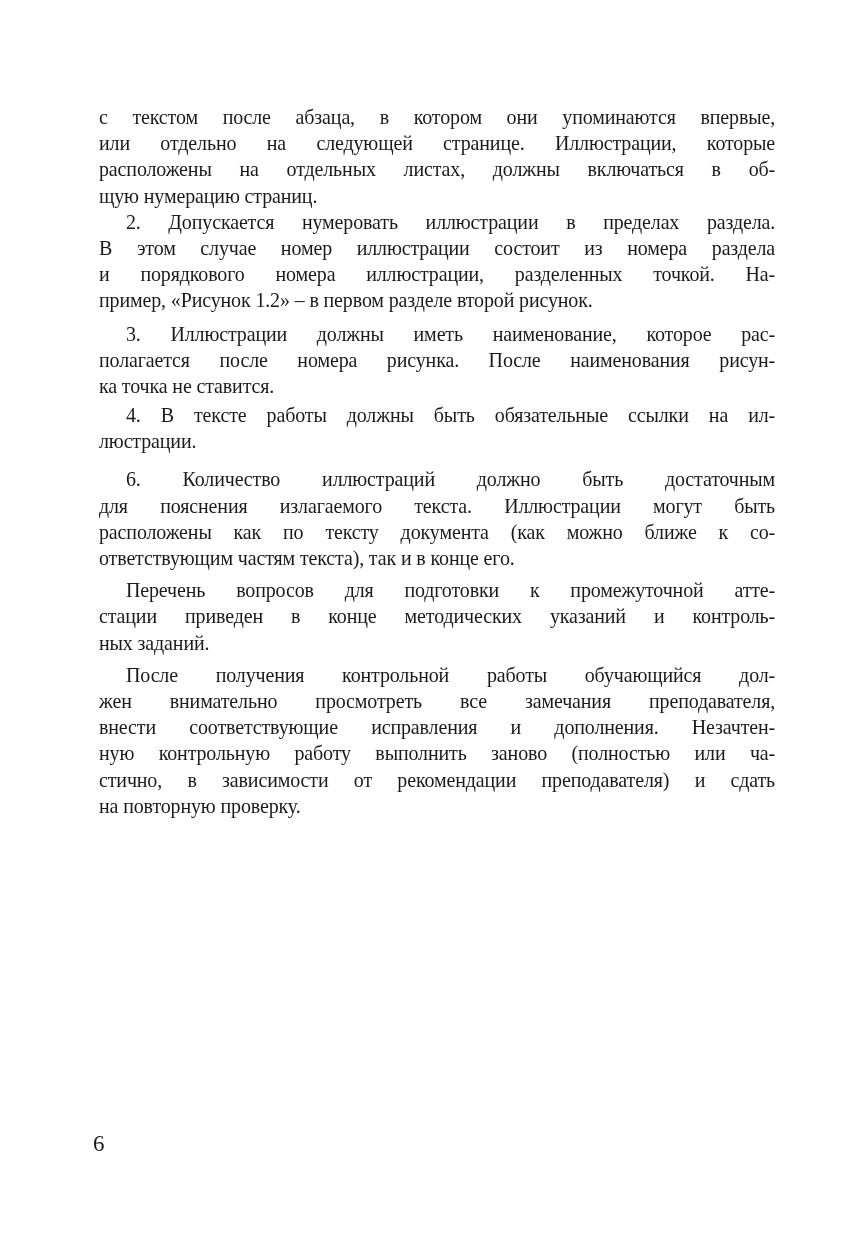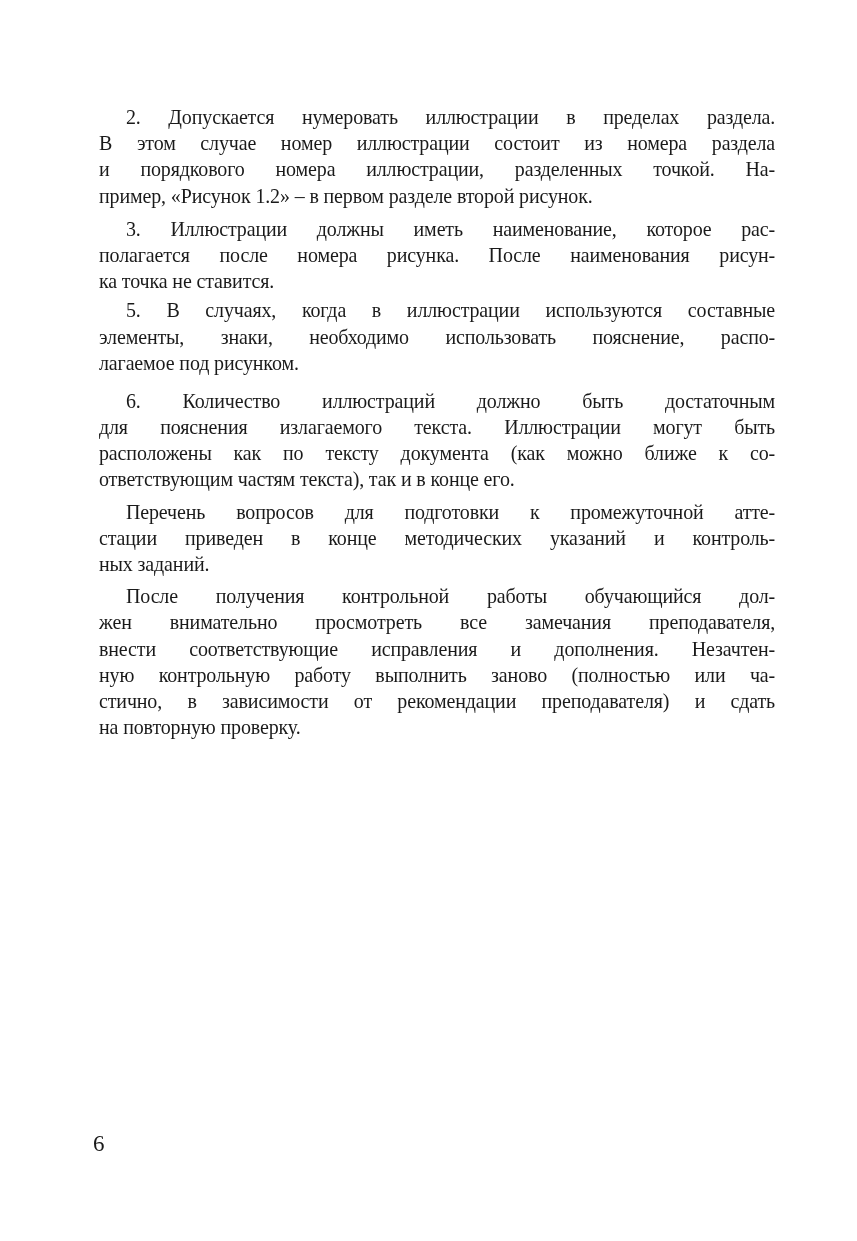--- a/index.html
+++ b/index.html
@@ -50,40 +50,45 @@
       font-size: 23px;
       line-height: 28px;
       color: #1a1a1a;
     }
   </style>
 </head>
 <body>
 
 <div class="page">
 
+  <p class="para" style="margin-bottom:0;">
+    <span class="line">с текстом после абзаца, в котором они упоминаются впервые,</span>
+    <span class="line">или отдельно на следующей странице. Иллюстрации, которые</span>
+    <span class="line">расположены на отдельных листах, должны включаться в об-</span>
+    <span class="line last">щую нумерацию страниц.</span>
+  </p>
 
   <p class="para" style="margin-top:0;">
     <span class="line indent">2. Допускается нумеровать иллюстрации в пределах раздела.</span>
     <span class="line">В этом случае номер иллюстрации состоит из номера раздела</span>
     <span class="line">и порядкового номера иллюстрации, разделенных точкой. На-</span>
     <span class="line last">пример, «Рисунок 1.2» – в первом разделе второй рисунок.</span>
   </p>
 
   <p class="para" style="margin-top:7px;">
     <span class="line indent">3. Иллюстрации должны иметь наименование, которое рас-</span>
     <span class="line">полагается после номера рисунка. После наименования рисун-</span>
     <span class="line last">ка точка не ставится.</span>
   </p>
 
+  <p class="para" style="margin-top:3px;">
+    <span class="line indent">4.  В тексте работы должны быть обязательные ссылки на ил-</span>
+    <span class="line last">люстрации.</span>
+  </p>
 
-  <p class="para" style="margin-top:3px;">
-    <span class="line indent">5. В случаях, когда в иллюстрации используются составные</span>
-    <span class="line">элементы, знаки, необходимо использовать пояснение, распо-</span>
-    <span class="line last">лагаемое под рисунком.</span>
-  </p>
 
   <p class="para" style="margin-top:12px;">
     <span class="line indent">6. Количество иллюстраций должно быть достаточным</span>
     <span class="line">для пояснения излагаемого текста. Иллюстрации могут быть</span>
     <span class="line">расположены как по тексту документа (как можно ближе к со-</span>
     <span class="line last">ответствующим частям текста), так и в конце его.</span>
   </p>
 
   <p class="para" style="margin-top:6px;">
     <span class="line indent">Перечень вопросов для подготовки к промежуточной атте-</span>

